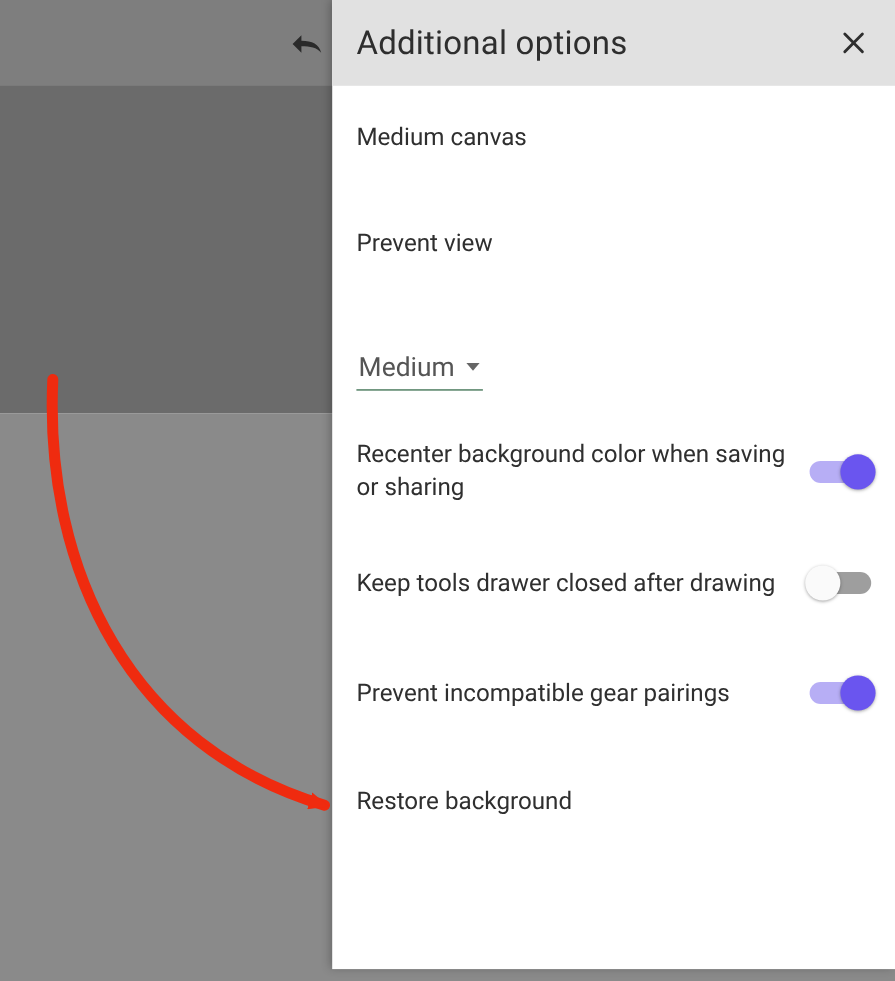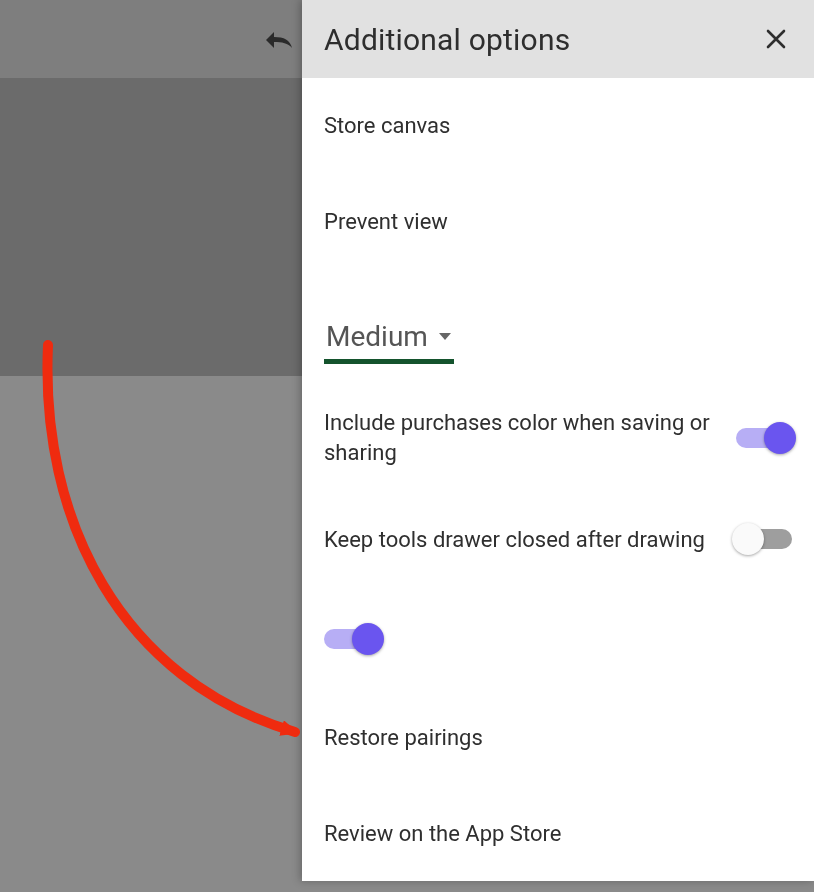--- a/index.html
+++ b/index.html
@@ -83,24 +83,24 @@
     line-height: 1.35;
     padding-right: 16px;
     flex: 1;
   }
   .row.simple { min-height: 96px; }
   
   .select-wrap {
     display: flex;
     align-items: center;
     gap: 10px;
-    border-bottom: 5px solid #14532d;
+    border-bottom: 1px solid #14532d;
     padding: 4px 2px 6px 2px;
     color: #555;
-    font-size: 28px;
+    font-size: 24px;
     cursor: pointer;
     user-select: none;
     margin-top: 24px;
   }
   .select-value { color: #555; }
   .caret {
     display: inline-flex;
   }
   
   .toggle {
@@ -156,68 +156,66 @@
       <div class="close-btn">
         <svg width="24" height="24" viewBox="0 0 24 24">
           <path d="M4 4 L20 20 M20 4 L4 20" stroke="#2e2e2e" stroke-width="2.6" stroke-linecap="round" fill="none"></path>
         </svg>
       </div>
     </div>
 
     <div class="panel-body">
 
       <div class="row simple">
-        <div class="row-label">Store canvas</div>
+        <div class="row-label">Medium canvas</div>
       </div>
 
       <div class="row simple">
         <div class="row-label">Prevent view</div>
       </div>
 
       <div class="row">
         <div class="select-wrap">
           <span class="select-value">Medium</span>
           <span class="caret">
             <svg width="14" height="10" viewBox="0 0 14 10">
                 <path d="M1 1 L7 8 L13 1 Z" fill="#666"></path>
               </svg>
           </span>
         </div>
       </div>
 
       <div class="row">
-        <div class="row-label">Include purchases color when saving or sharing</div>
+        <div class="row-label">Recenter background color when saving or sharing</div>
         <div class="toggle on">
           <div class="track"></div>
           <div class="thumb"></div>
         </div>
       </div>
 
       <div class="row">
         <div class="row-label">Keep tools drawer closed after drawing</div>
         <div class="toggle off">
           <div class="track"></div>
           <div class="thumb"></div>
         </div>
       </div>
 
       <div class="row">
+        <div class="row-label">Prevent incompatible gear pairings</div>
         <div class="toggle on">
           <div class="track"></div>
           <div class="thumb"></div>
         </div>
       </div>
 
       <div class="row simple">
-        <div class="row-label">Restore pairings</div>
-      </div>
-
-      <div class="row simple">
-        <div class="row-label">Review on the App Store</div>
-      </div>
+        <div class="row-label">Restore background</div>
+      </div>
+
 
     </div>
   </div>
 
   <svg class="annotation" width="814" height="892" viewBox="0 0 814 892">
     <defs>
       <marker id="arrowhead" markerWidth="18" markerHeight="16" refX="14" refY="8" orient="auto" markerUnits="userSpaceOnUse">
         <path d="M0 0 L18 8 L0 16 Z" fill="#ef2b0f"></path>
       </marker>
     </defs>

